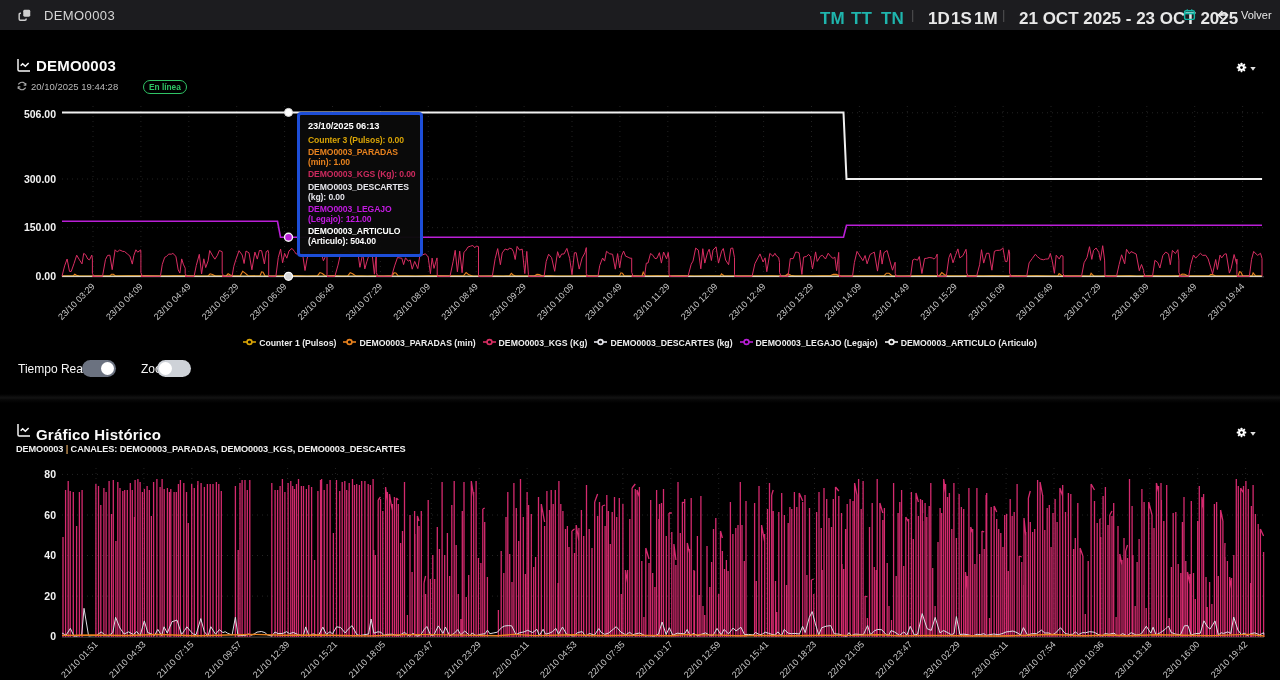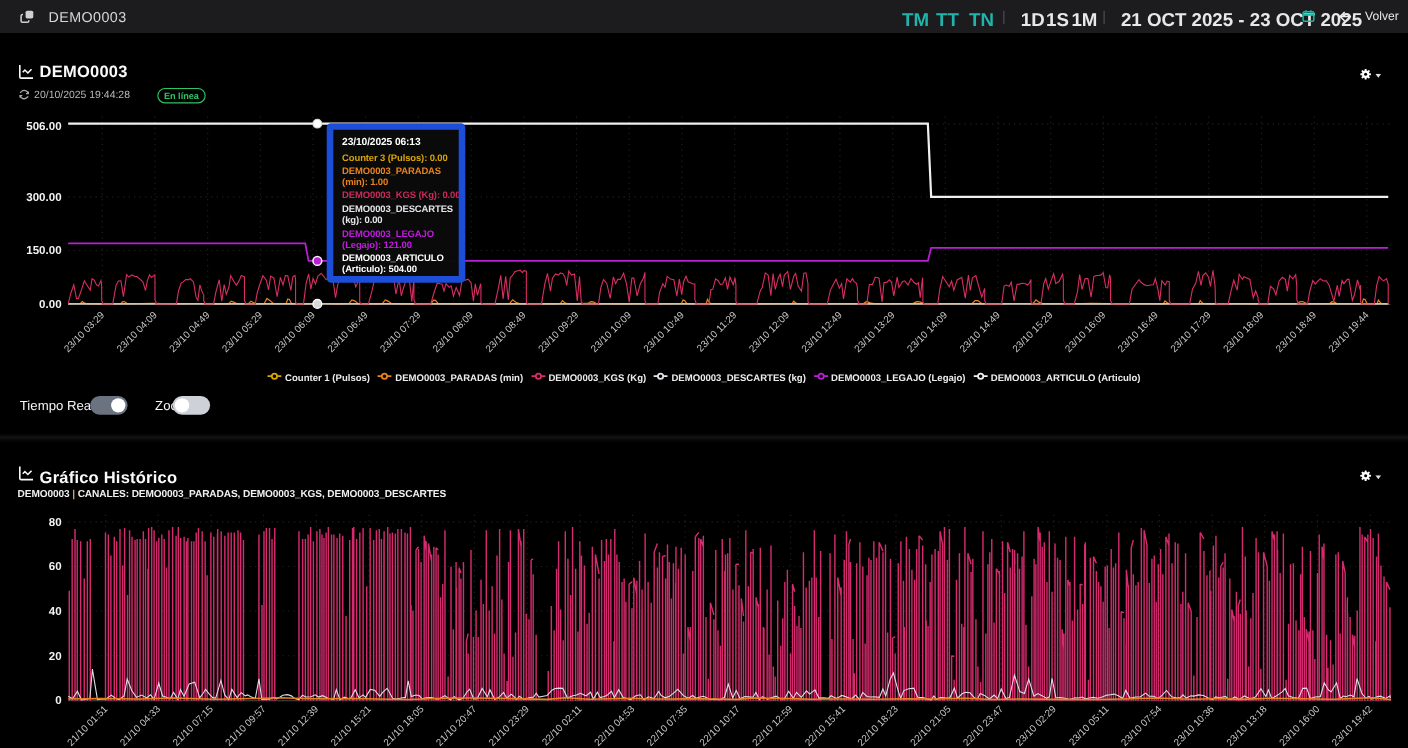--- a/index.html
+++ b/index.html
@@ -18,21 +18,21 @@
 #h2a { position:absolute; left:36px; top:426px; font-size:15px; font-weight:700; color:#fafafa; letter-spacing:.2px;}
 #sub2 { position:absolute; left:16px; top:444px; font-size:9.2px; font-weight:700; color:#f0f0f0; letter-spacing:-.1px; }
 #sub2 .pipe { color:#dba45c; }
 #seam { position:absolute; left:0; top:394px; width:1280px; height:9px;
   background:linear-gradient(#000 0%, #141414 45%, #0a0a0a 55%, #000 100%); }
 svg text.yl { font-size:10.5px; font-weight:700; fill:#f2f2f2; }
 svg text.xl { font-size:9px; fill:#c9c9c9; }
 svg line.vg { stroke:#222; stroke-width:1; stroke-dasharray:1 4; }
 svg line.hg { stroke:#242424; stroke-width:1; stroke-dasharray:1 4; }
 #tooltip { position:absolute; left:297px; top:112px; width:126px; height:145px;
-  background:rgba(10,10,10,.97); border:6px solid #1d4ed8; border-radius:4px;
+  background:rgba(10,10,10,.97); border:3px solid #1d4ed8; border-radius:4px;
   padding:7px 8px; font-size:8.6px; line-height:9.6px; font-weight:600;
   letter-spacing:-.1px; white-space:nowrap; overflow:hidden; }
 #tooltip .tt { color:#fff; font-weight:700; font-size:9.3px; margin-bottom:4px; }
 #tooltip .e { margin-bottom:3px; }
 #legend { position:absolute; left:0; top:338px; width:1280px; display:flex;
   justify-content:center; gap:7px; align-items:center; }
 .li { display:flex; align-items:flex-start; gap:3px; font-size:8.7px; font-weight:700; color:#ededed; }
 .tog-lbl { position:absolute; font-size:12px; font-weight:400; color:#f5f5f5; }
 .pill { position:absolute; width:34px; height:17px; border-radius:9px; }
 .knob { position:absolute; width:13px; height:13px; border-radius:50%; background:#fff; top:2px; }

